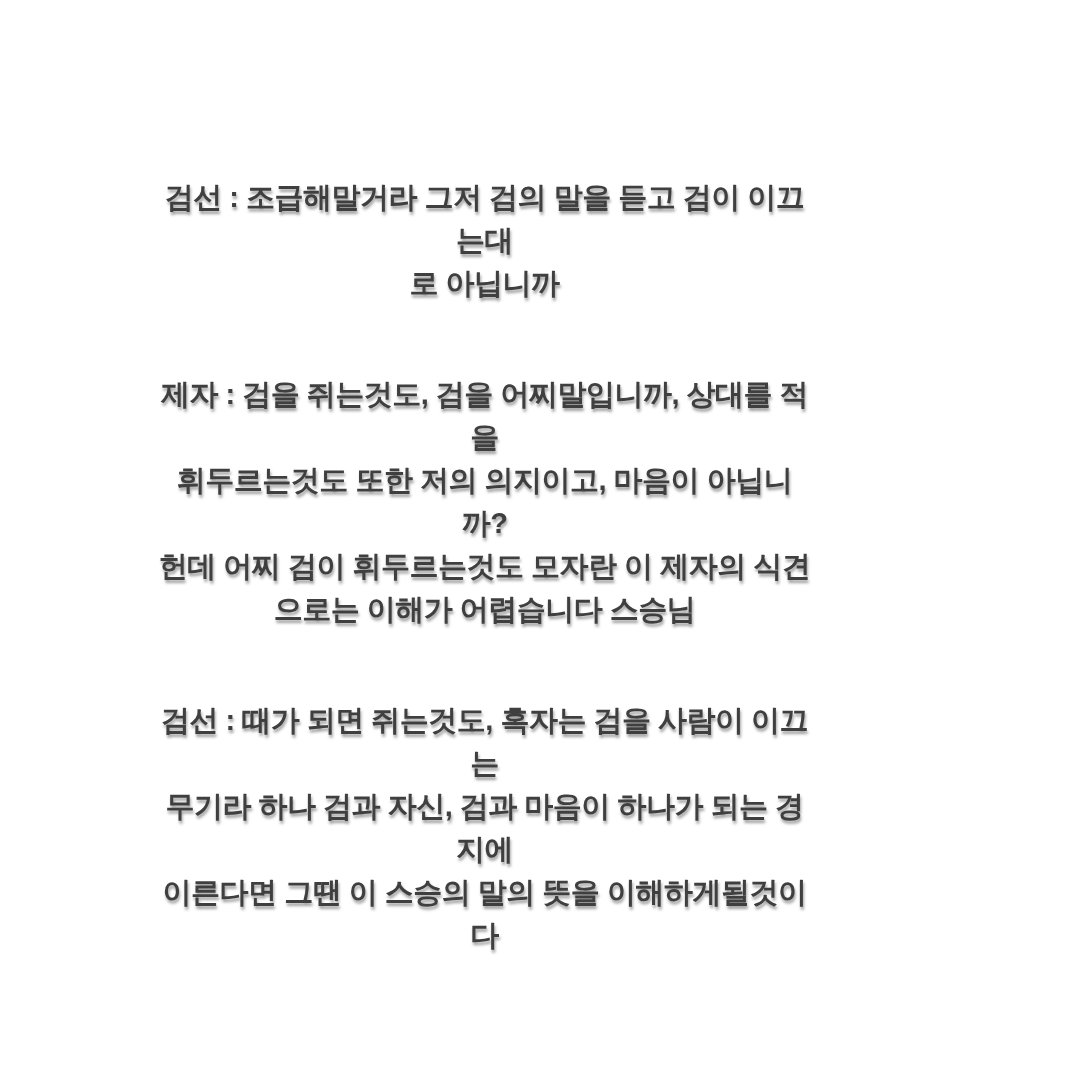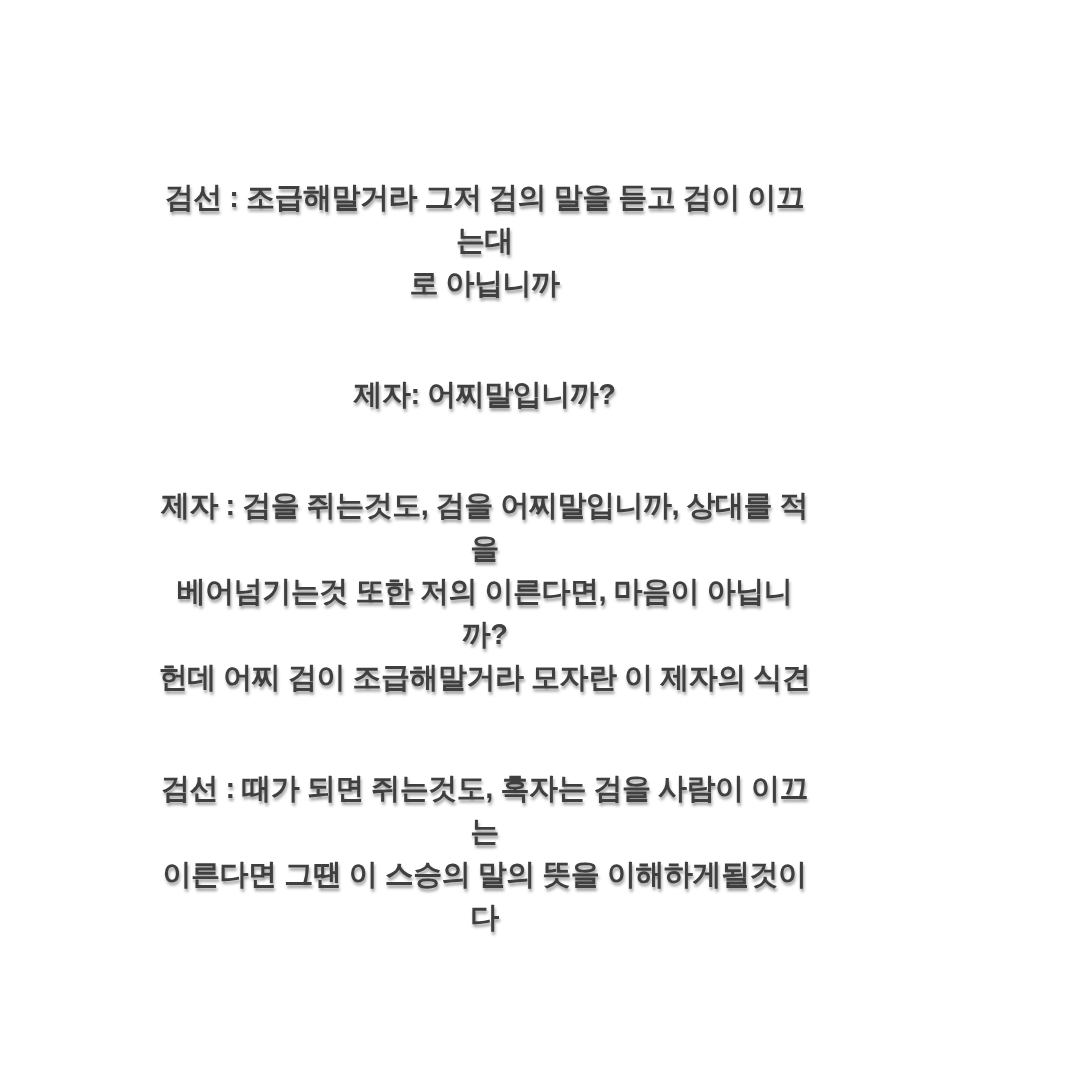--- a/index.html
+++ b/index.html
@@ -40,29 +40,28 @@
 <body>
 
 <div class="canvas">
   <div class="quote">
 
     <p class="para">
       <span class="line">검선 : 조급해말거라 그저 검의 말을 듣고 검이 이끄는대</span>
       <span class="line">로 아닙니까</span>
     </p>
 
-    <p class="para">
-      <span class="line">제자: 어찌말입니까?</span>
-    </p>
 
     <p class="para">
       <span class="line">제자 : 검을 쥐는것도, 검을 어찌말입니까, 상대를 적을</span>
-      <span class="line">베어넘기는것 또한 저의 이른다면, 마음이 아닙니까?</span>
-      <span class="line">헌데 어찌 검이 조급해말거라 모자란 이 제자의 식견</span>
+      <span class="line">휘두르는것도 또한 저의 의지이고, 마음이 아닙니까?</span>
+      <span class="line">헌데 어찌 검이 휘두르는것도 모자란 이 제자의 식견</span>
+      <span class="line">으로는 이해가 어렵습니다 스승님</span>
     </p>
 
     <p class="para">
       <span class="line">검선 : 때가 되면 쥐는것도, 혹자는 검을 사람이 이끄는</span>
+      <span class="line">무기라 하나 검과 자신, 검과 마음이 하나가 되는 경지에</span>
       <span class="line">이른다면 그땐 이 스승의 말의 뜻을 이해하게될것이다</span>
     </p>
 
   </div>
 </div>
 
 </body></html>

